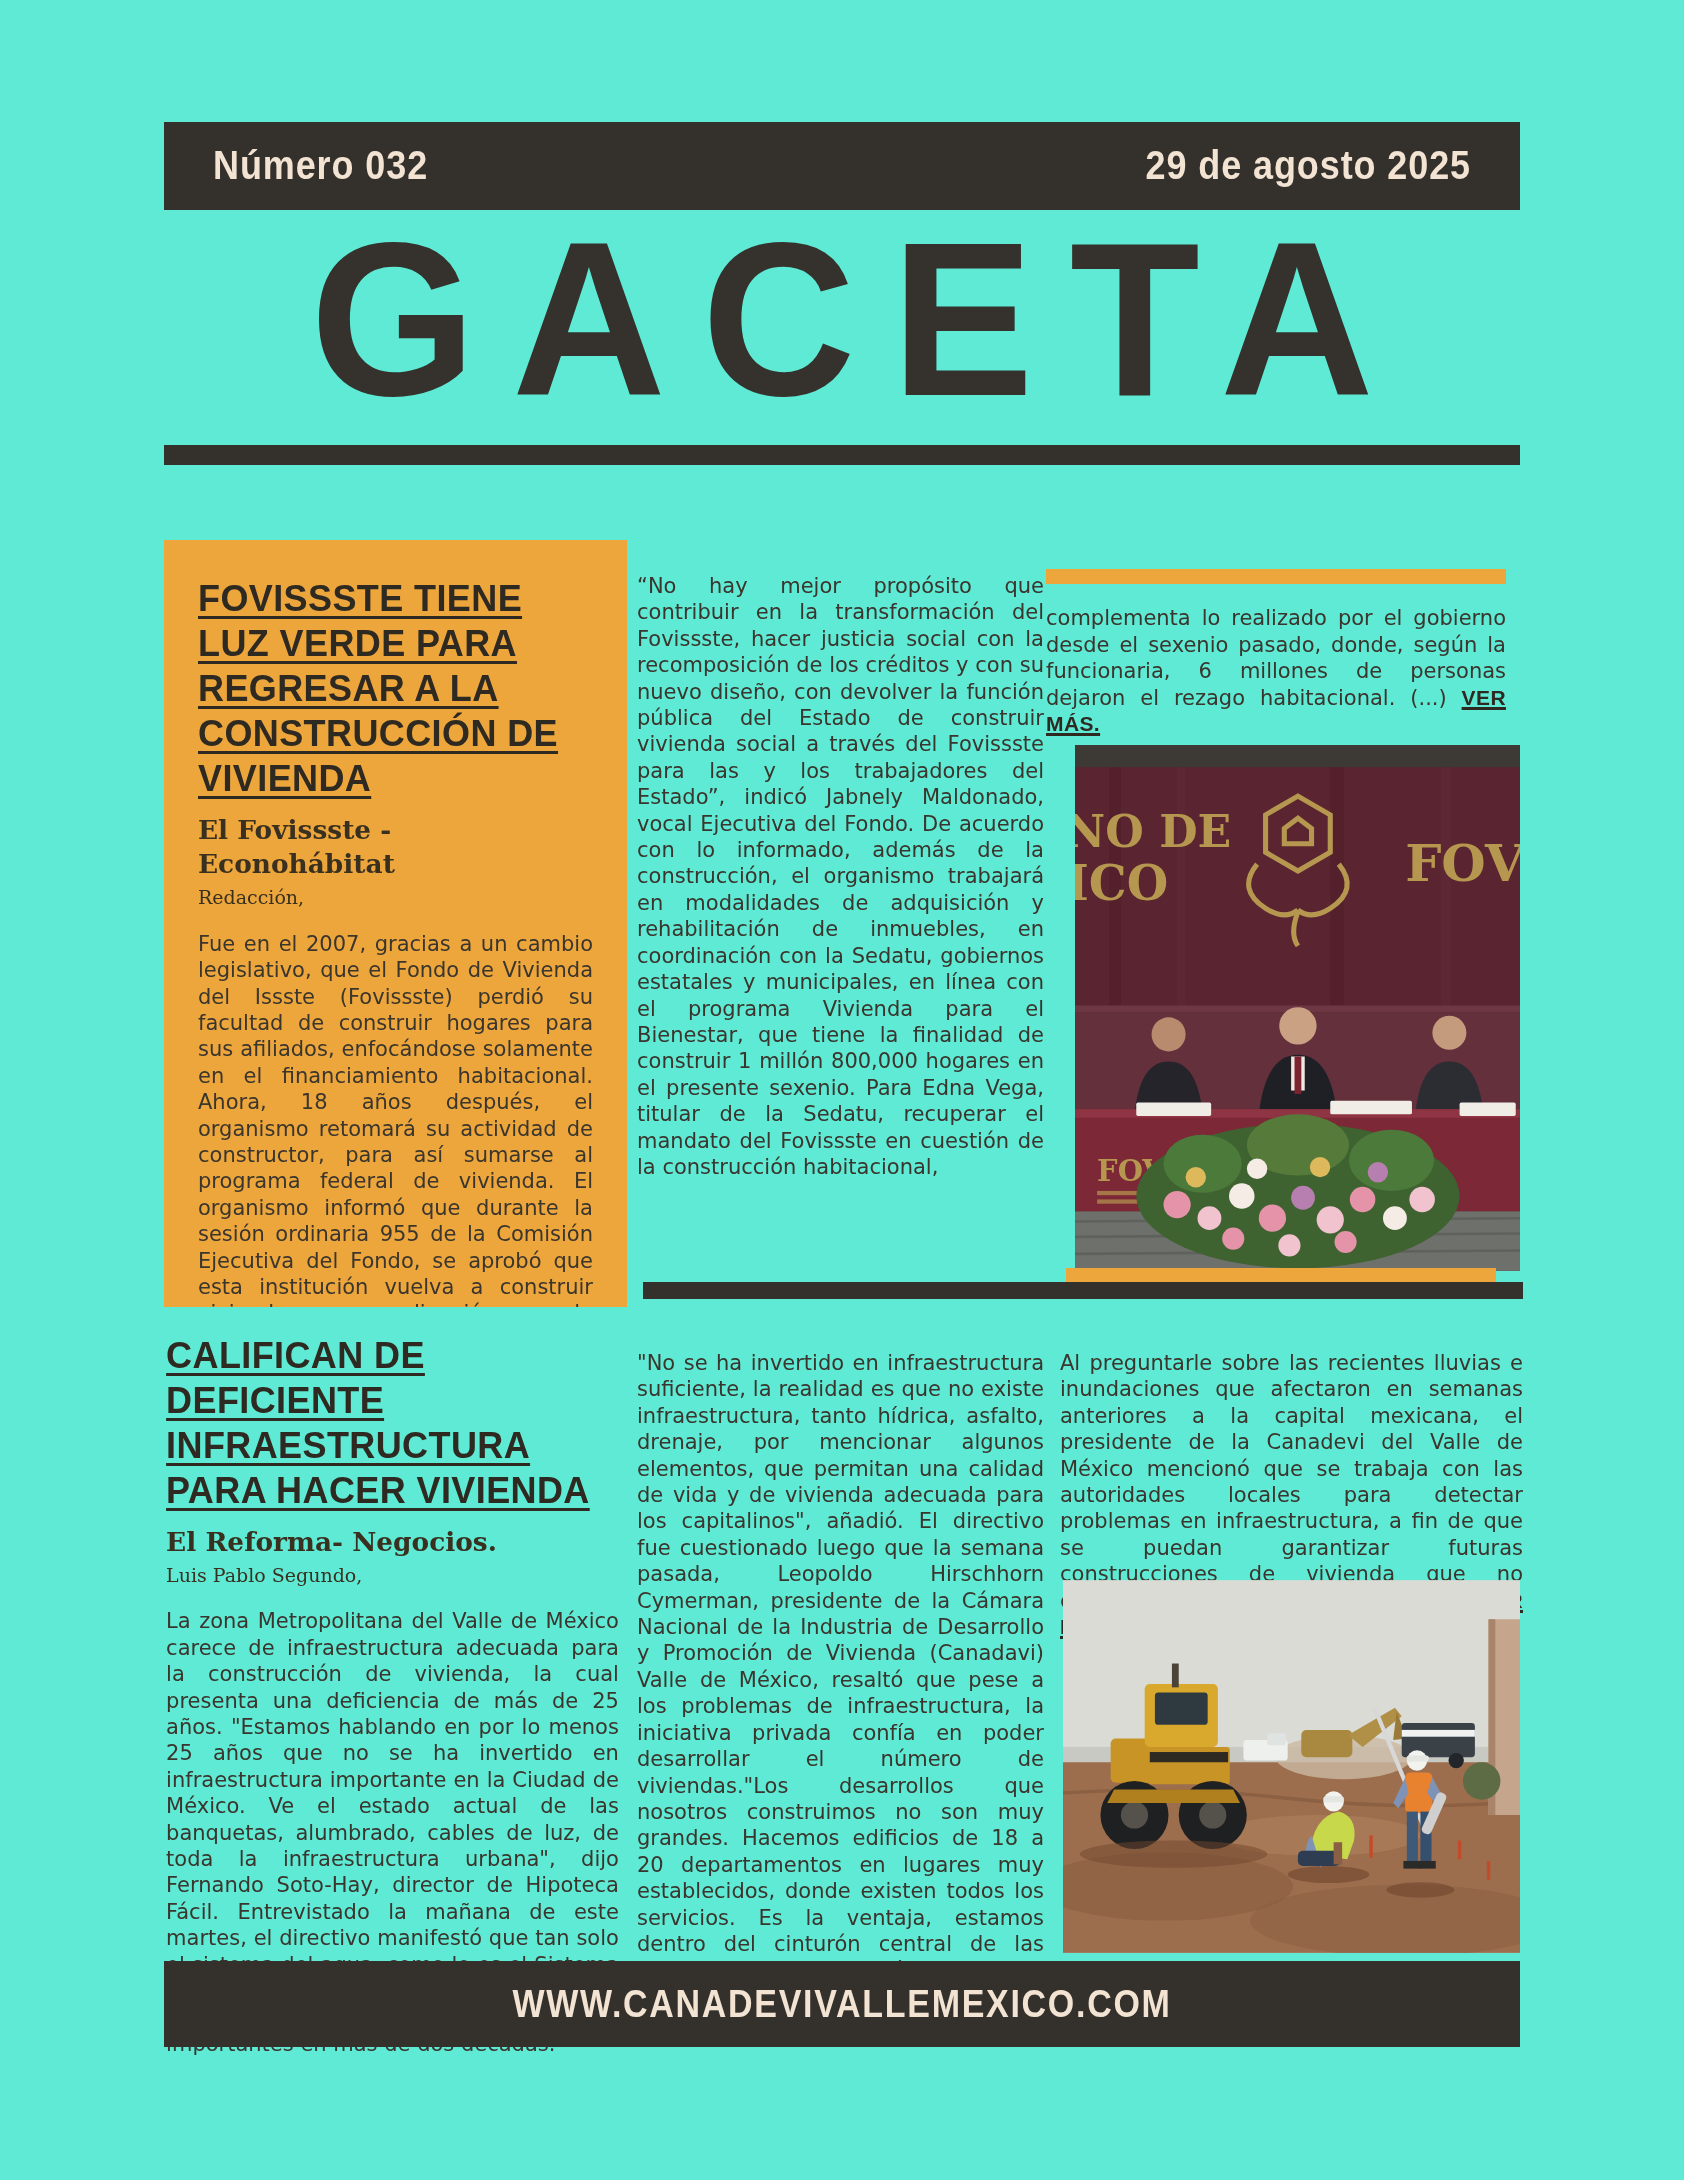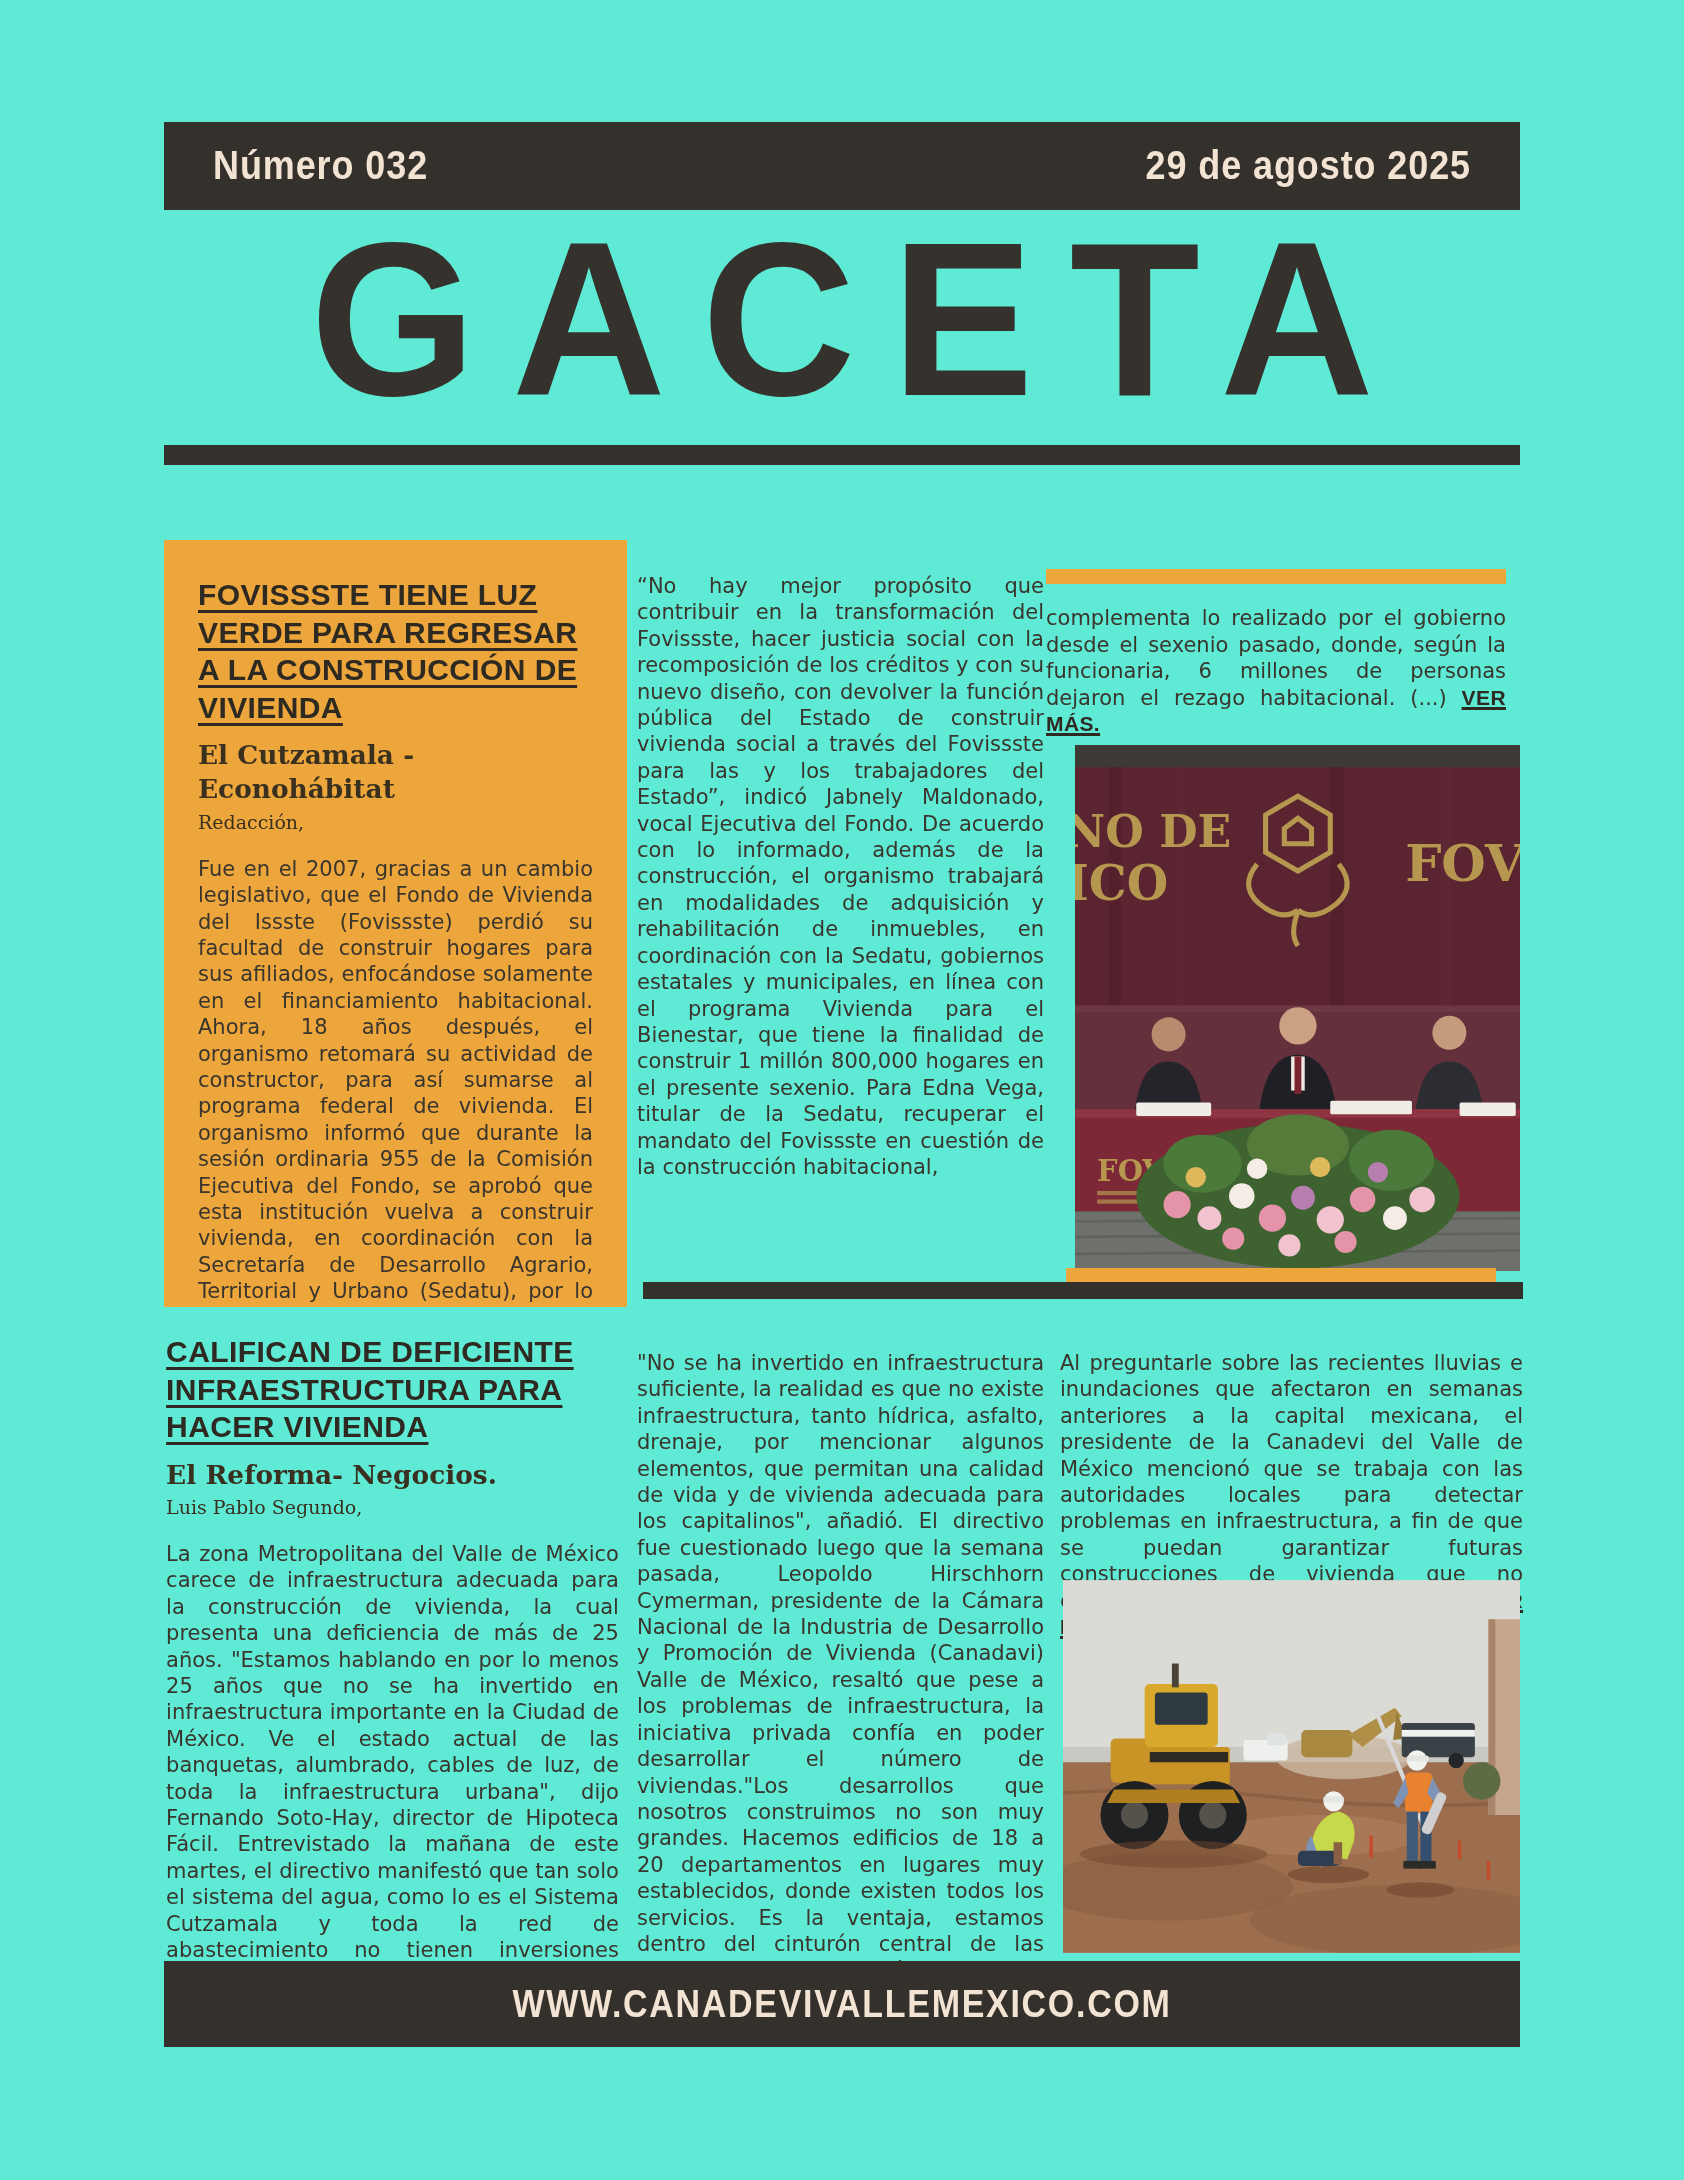--- a/index.html
+++ b/index.html
@@ -17,21 +17,21 @@
   .masthead-title{position:absolute;left:164px;top:213px;width:1356px;text-align:center;
                   font-family:"Liberation Sans",sans-serif;font-weight:800;font-size:213px;
                   line-height:1.0;color:#35322d;letter-spacing:36px;text-indent:36px;
                   transform:scaleY(1.03);white-space:nowrap;}
   .masthead-rule{position:absolute;left:164px;top:445px;width:1356px;height:20.4px;background:#34302b;}
   .masthead-subtitle{position:absolute;left:164px;top:475px;width:1356px;text-align:center;
                      font-family:"DejaVu Serif",serif;font-weight:700;font-size:36px;color:#2f2c28;}
 
   
   .body-text{font-size:21px;line-height:26.4px;text-align:justify;color:#3a352d;}
-  .headline{font-family:"Liberation Sans",sans-serif;font-weight:700;font-size:30px;line-height:1.25;
+  .headline{font-family:"Liberation Sans",sans-serif;font-weight:700;font-size:36px;line-height:1.25;
             color:#2e2a22;text-decoration:underline;text-decoration-thickness:2.6px;text-underline-offset:5.1px;
             letter-spacing:0.4px;margin:0 0 12px 0;}
   .source-line{font-family:"DejaVu Serif",serif;font-weight:700;font-size:26.4px;line-height:1.3;
                color:#39301f;margin:0 0 3.4px 0;}
   .byline{font-family:"DejaVu Serif",serif;font-weight:400;font-size:19px;line-height:1.3;
           color:#39301f;margin:0 0 12px 0;}
   .more-link{font-weight:700;color:#2e2a22;text-decoration:underline;text-decoration-thickness:2.6px;
              font-family:"Liberation Sans",sans-serif;letter-spacing:0.4px;cursor:pointer;}
 
   
@@ -64,21 +64,21 @@
   <div class="header-bar">
     <span>Número 032</span>
     <span>29 de agosto 2025</span>
   </div>
 
   <div class="masthead-title">GACETA</div>
   <div class="masthead-rule"></div>
 
   <article class="yellow-box">
     <h2 class="headline">FOVISSSTE TIENE LUZ VERDE PARA REGRESAR A LA CONSTRUCCIÓN DE VIVIENDA</h2>
-    <p class="source-line">El Cutzamala - Econohábitat</p>
+    <p class="source-line">El Fovissste - Econohábitat</p>
     <p class="byline">Redacción,</p>
     <p class="body-text">Fue en el 2007, gracias a un cambio legislativo, que el Fondo de Vivienda del Issste (Fovissste) perdió su facultad de construir hogares para sus afiliados, enfocándose solamente en el financiamiento habitacional. Ahora, 18 años después, el organismo retomará su actividad de constructor, para así sumarse al programa federal de vivienda. El organismo informó que durante la sesión ordinaria 955 de la Comisión Ejecutiva del Fondo, se aprobó que esta institución vuelva a construir vivienda, en coordinación con la Secretaría de Desarrollo Agrario, Territorial y Urbano (Sedatu), por lo que su principal objetivo será la edificación de 100,000 hogares destinados a trabajadores del Estado que perciban hasta 13,700 pesos mensuales.</p>
   </article>
 
   <div class="col-mid-1">
     <p class="body-text">“No hay mejor propósito que contribuir en la transformación del Fovissste, hacer justicia social con la recomposición de los créditos y con su nuevo diseño, con devolver la función pública del Estado de construir vivienda social a través del Fovissste para las y los trabajadores del Estado”, indicó Jabnely Maldonado, vocal Ejecutiva del Fondo. De acuerdo con lo informado, además de la construcción, el organismo trabajará en modalidades de adquisición y rehabilitación de inmuebles, en coordinación con la Sedatu, gobiernos estatales y municipales, en línea con el programa Vivienda para el Bienestar, que tiene la finalidad de construir 1 millón 800,000 hogares en el presente sexenio. Para Edna Vega, titular de la Sedatu, recuperar el mandato del Fovissste en cuestión de la construcción habitacional,</p>
   </div>
 
   <div class="col-right-1">
     <div class="accent-top-bar"></div>

